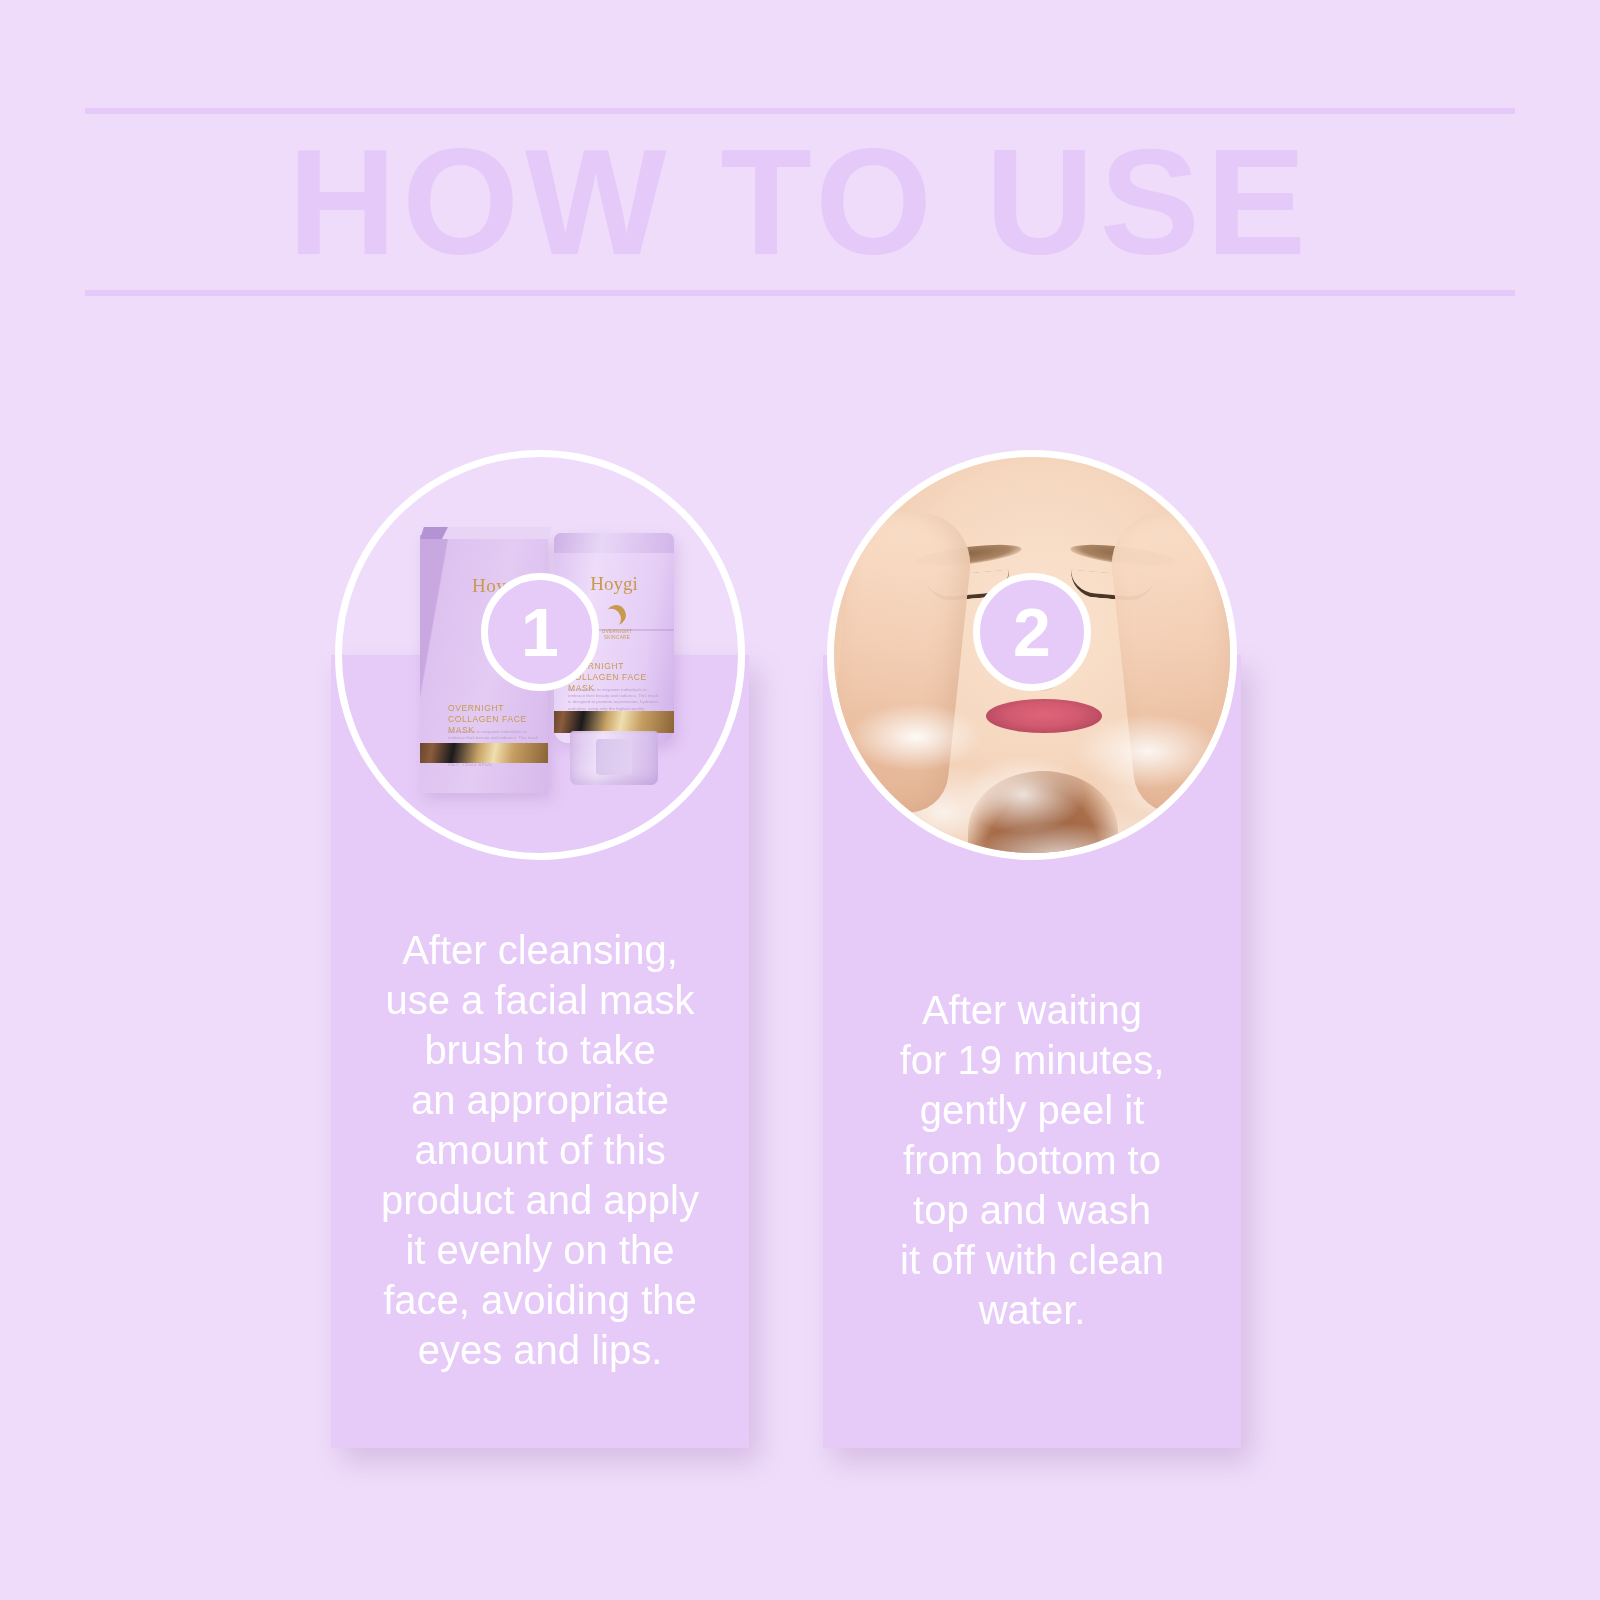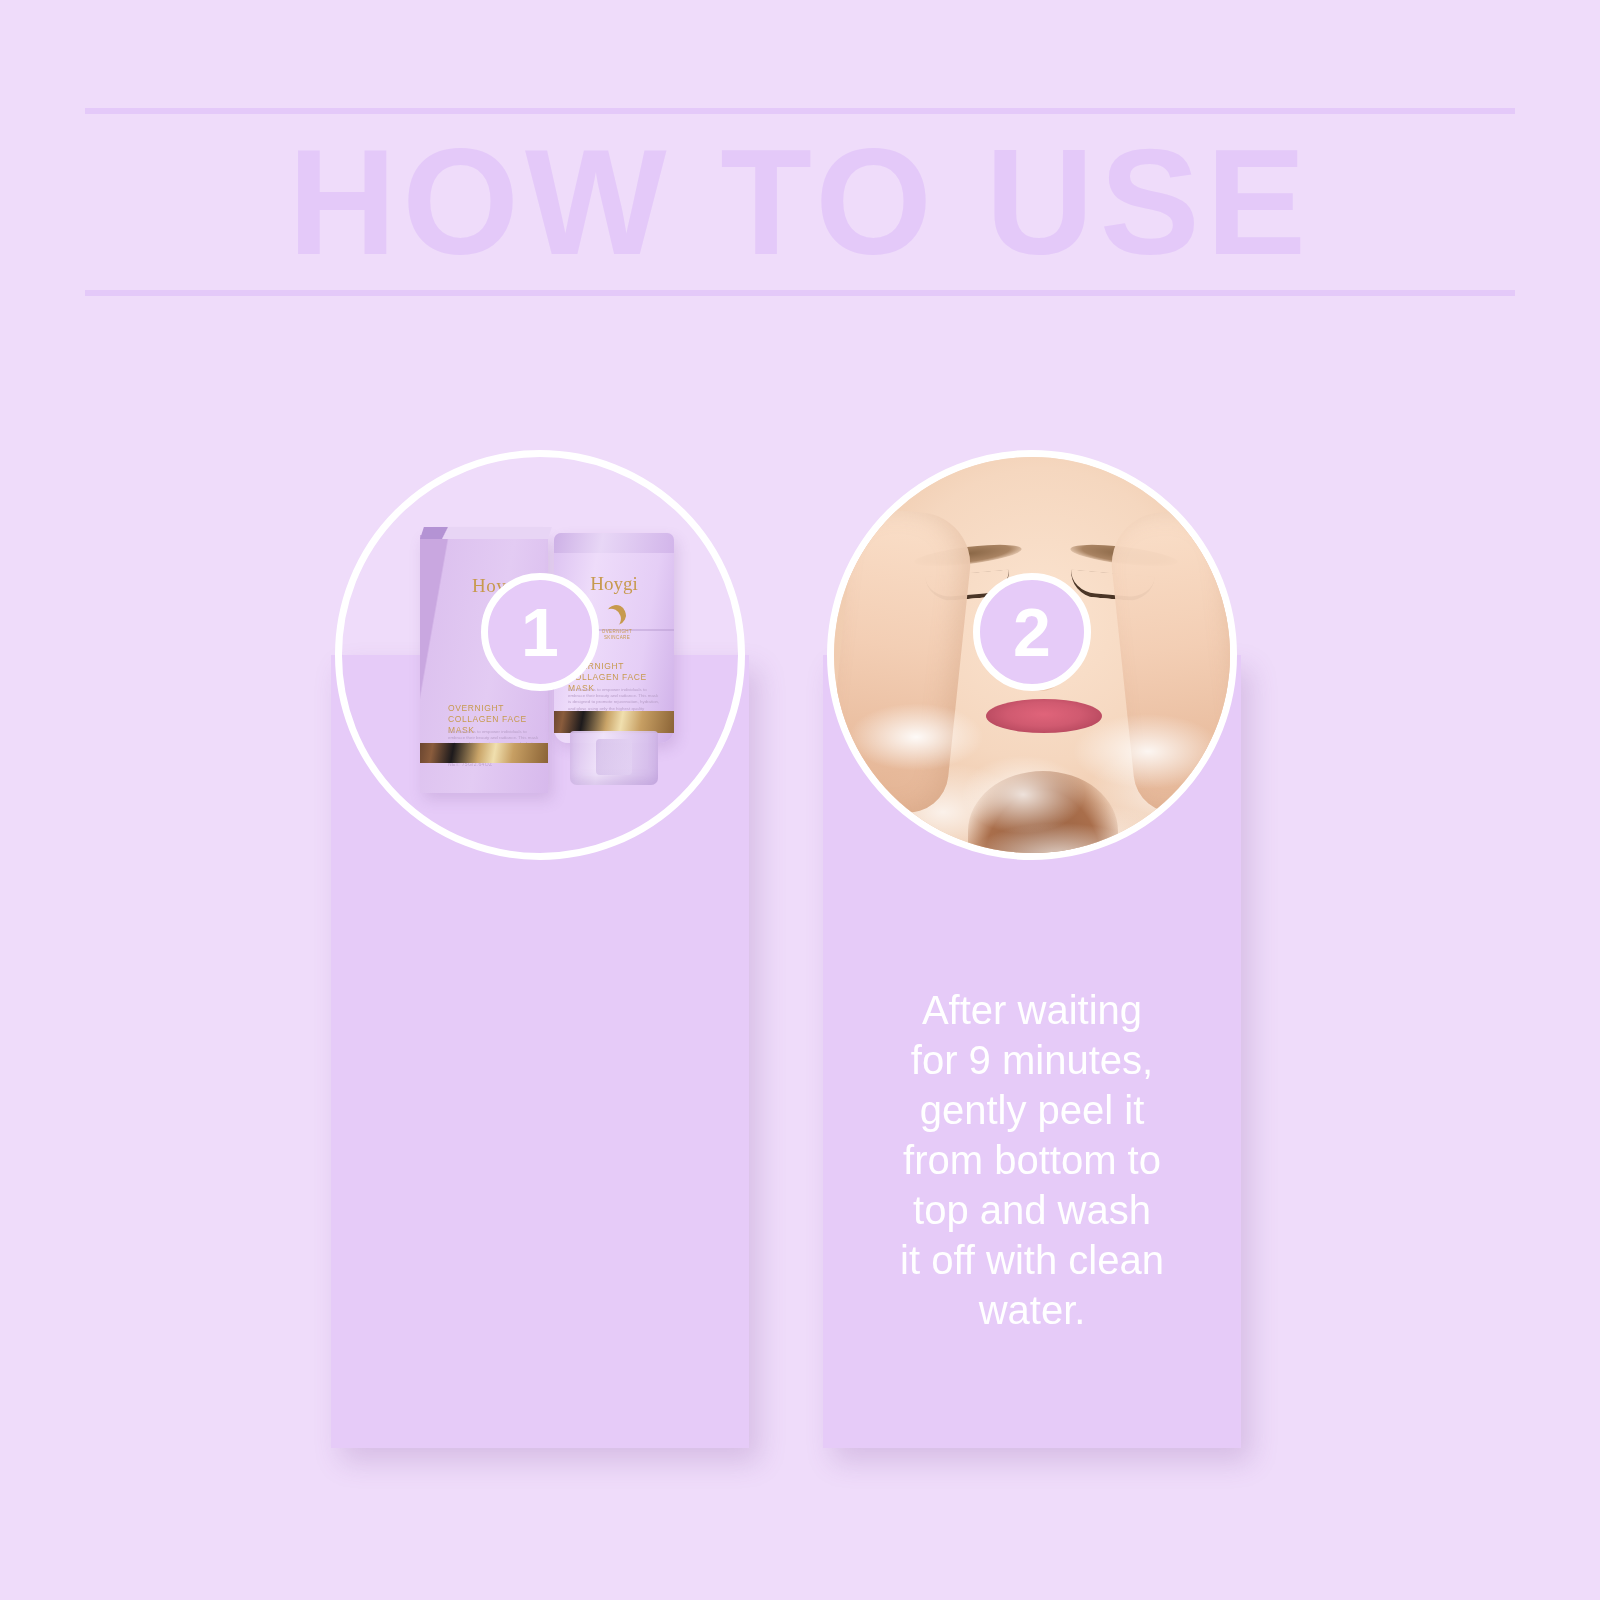--- a/index.html
+++ b/index.html
@@ -444,20 +444,29 @@
             <div class="cap"></div>
           </div>
 
         </div>
       </div>
 
       <div class="step-badge">
         <span class="step-badge-num">1</span>
       </div>
 
+      <div class="step-text">After cleansing,
+use a facial mask
+brush to take
+an appropriate
+amount of this
+product and apply
+it evenly on the
+face, avoiding the
+eyes and lips.</div>
     </div>
 
     <div class="step step-2">
       <div class="step-card"></div>
 
       <div class="step-media is-photo">
         <div class="photo-scene">
           <div class="brow l"></div>
           <div class="brow r"></div>
           <div class="eye l"></div>
@@ -469,21 +478,21 @@
           <div class="shoulder"></div>
           <div class="water"></div>
         </div>
       </div>
 
       <div class="step-badge">
         <span class="step-badge-num">2</span>
       </div>
 
       <div class="step-text">After waiting
-for 9 minutes,
+for 19 minutes,
 gently peel it
 from bottom to
 top and wash
 it off with clean
 water.</div>
     </div>
 
   </div>
 </div>
 

